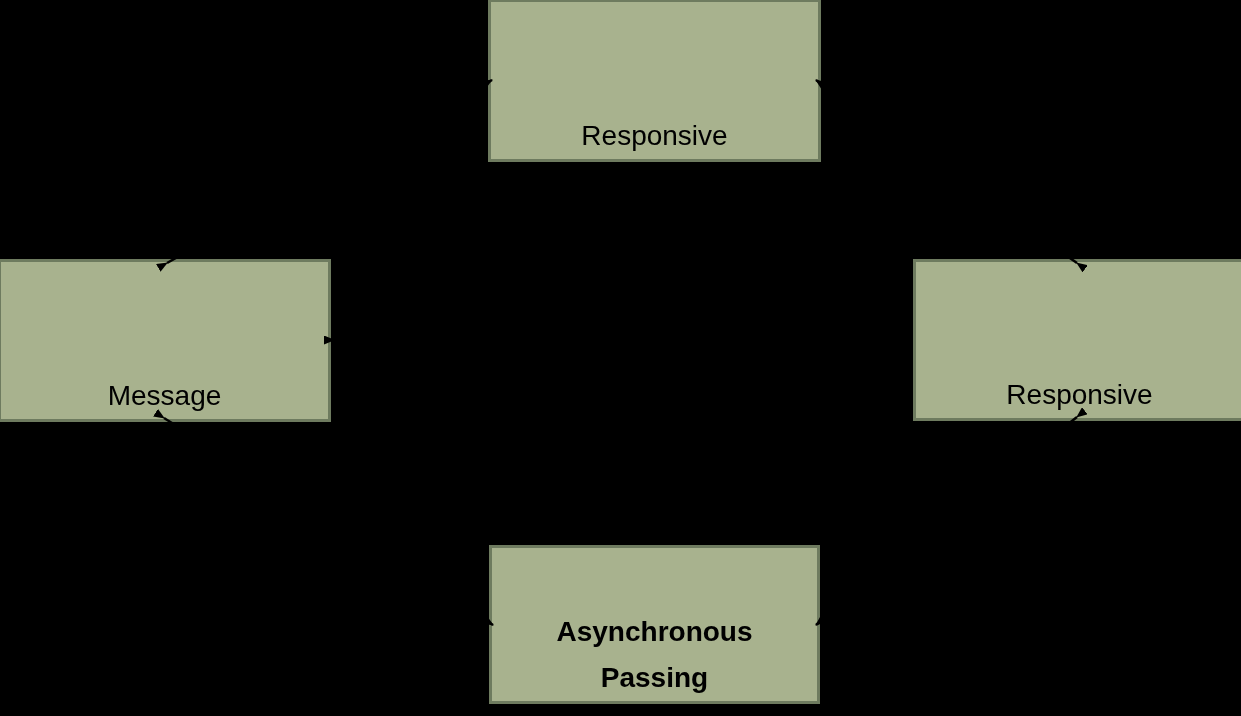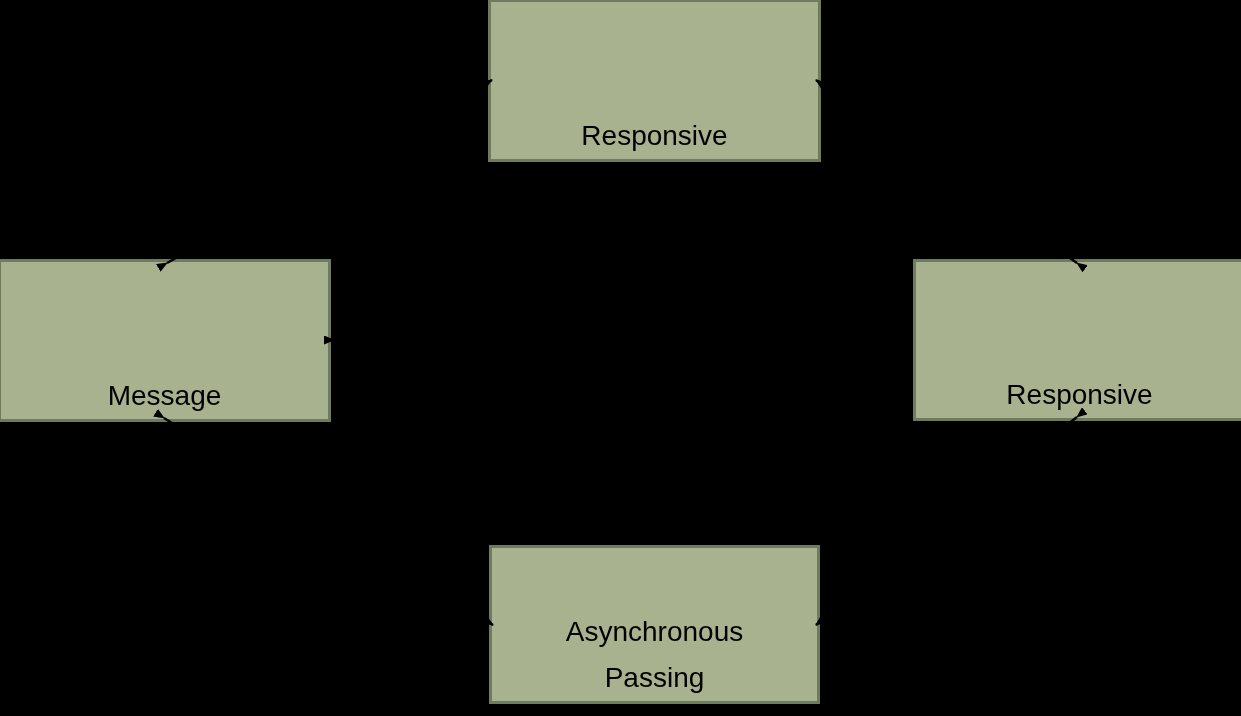--- a/index.html
+++ b/index.html
@@ -28,21 +28,21 @@
     align-items: flex-end;
     justify-content: center;
     text-align: center;
     font-size: 28px;
     line-height: 46px;
     z-index: 1;
   }
   .node-responsive { left: 488px; top: -1px; width: 333px; height: 163px; }
   .node-elastic    { left: -2px;  top: 259px; width: 333px; height: 163px; }
   .node-resilient  { left: 913px; top: 259px; width: 333px; height: 162px; }
-  .node-message    { left: 489px; top: 545px; width: 331px; height: 159px; }
+  .node-message    { left: 489px; top: 545px; width: 331px; height: 159px; font-weight: bold; }
   .arrows {
     position: absolute;
     left: 0; top: 0;
     width: 1241px;
     height: 716px;
     z-index: 2;
     pointer-events: none;
   }
   .arrow-line { stroke: var(--arrow); stroke-width: 2.5; }
   .arrow-head { fill: var(--arrow); }

